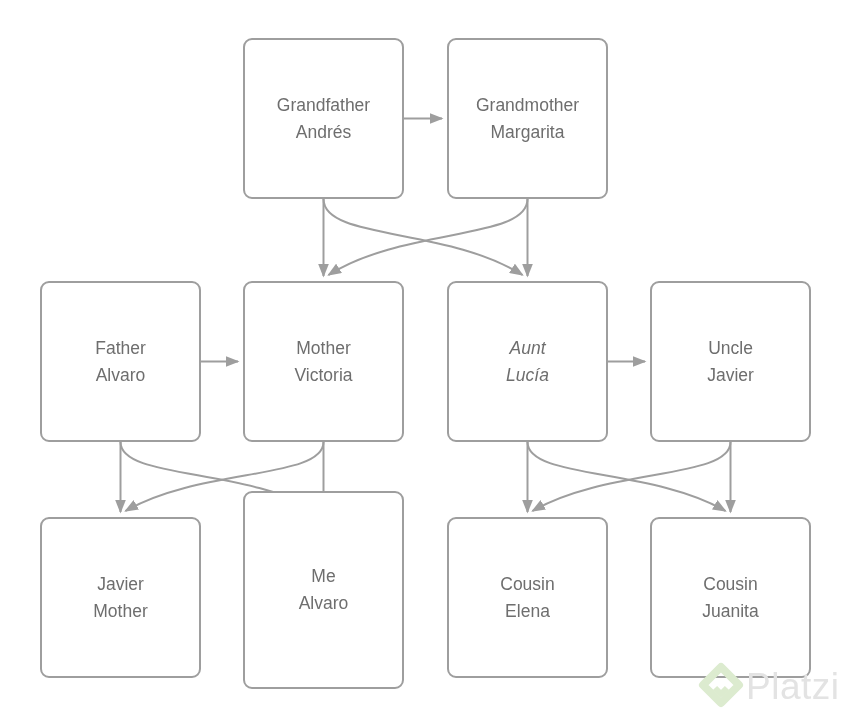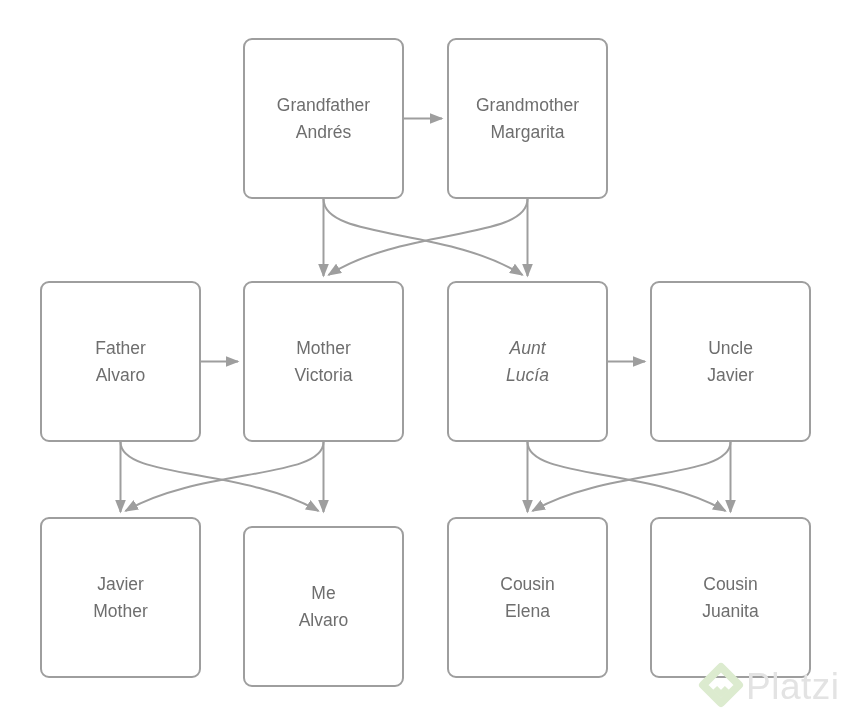--- a/index.html
+++ b/index.html
@@ -100,21 +100,21 @@
         <span>Lucía</span>
       </div>
       <div class="node" style="left: 650px; top: 281px; width: 161px; height: 161px;">
         <span>Uncle</span>
         <span>Javier</span>
       </div>
       <div class="node" style="left: 40px; top: 517px; width: 161px; height: 161px;">
         <span>Javier</span>
         <span>Mother</span>
       </div>
-      <div class="node" style="left: 243px; top: 526px; width: 161px; height: 161px;">
+      <div class="node" style="left: 243px; top: 491px; width: 161px; height: 198px;">
         <span>Me</span>
         <span>Alvaro</span>
       </div>
       <div class="node" style="left: 447px; top: 517px; width: 161px; height: 161px;">
         <span>Cousin</span>
         <span>Elena</span>
       </div>
       <div class="node" style="left: 650px; top: 517px; width: 161px; height: 161px;">
         <span>Cousin</span>
         <span>Juanita</span>

